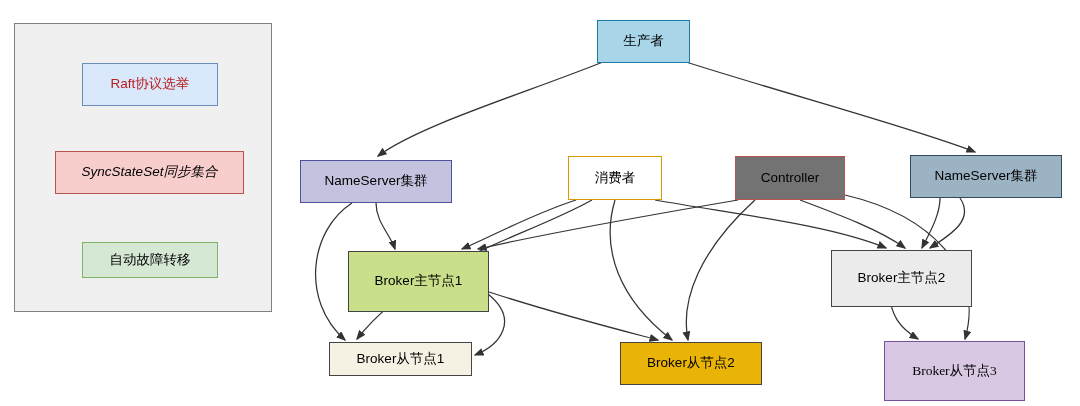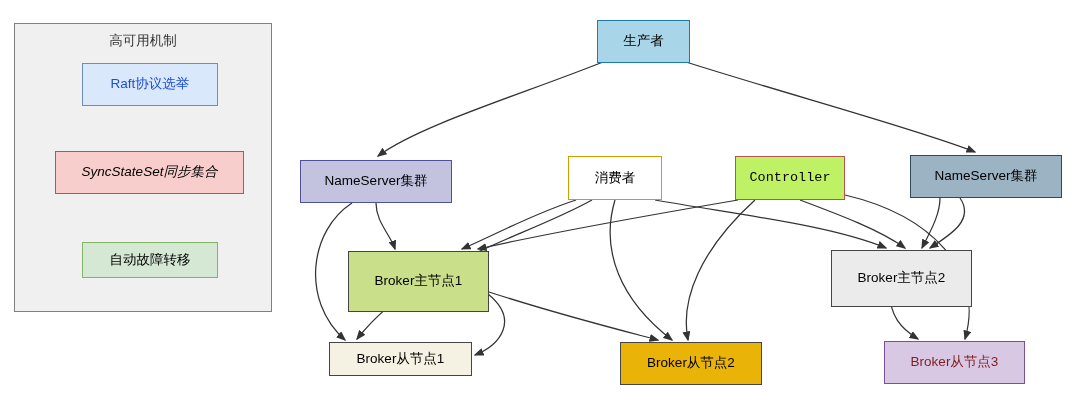--- a/index.html
+++ b/index.html
@@ -55,21 +55,20 @@
     text-align: center;
     white-space: nowrap;
   }
 </style>
 </head>
 <body>
 
 <div id="canvas">
 
   <div class="group-box" style="left: 14px; top: 23px; width: 258px; height: 289px; background: rgb(240, 240, 240); border: 1.6px solid rgb(128, 128, 128);"></div>
-  <div class="group-title" style="left: 14px; top: 32px; width: 258px;">高可用机制</div>
 
   <svg id="edge-layer" viewBox="0 0 1080 406">
     <defs>
       <marker id="arrowhead" markerWidth="10" markerHeight="8" refX="8.5" refY="4" orient="auto" markerUnits="userSpaceOnUse">
         <path d="M 0 0 L 10 4 L 0 8 z" fill="#333333"></path>
       </marker>
     </defs>
     <g id="edge-group" fill="none" stroke="#333333" stroke-width="1.25">
         <path d="M 603 62 C 520 95 420 125 378 156" stroke="#333333" stroke-width="1.25" fill="none" marker-end="url(#arrowhead)"></path>
         <path d="M 686 62 C 790 95 920 130 975 152" stroke="#333333" stroke-width="1.25" fill="none" marker-end="url(#arrowhead)"></path>
@@ -85,54 +84,54 @@
         <path d="M 845 195 C 930 215 985 270 965 339" stroke="#333333" stroke-width="1.25" fill="none" marker-end="url(#arrowhead)"></path>
         <path d="M 940 198 C 940 215 930 232 922 248" stroke="#333333" stroke-width="1.25" fill="none" marker-end="url(#arrowhead)"></path>
         <path d="M 960 198 C 975 220 950 235 930 248" stroke="#333333" stroke-width="1.25" fill="none" marker-end="url(#arrowhead)"></path>
         <path d="M 488 294 C 520 320 500 345 475 355" stroke="#333333" stroke-width="1.25" fill="none" marker-end="url(#arrowhead)"></path>
         <path d="M 489 292 C 560 315 620 330 658 340" stroke="#333333" stroke-width="1.25" fill="none" marker-end="url(#arrowhead)"></path>
         <path d="M 890 293 C 890 315 900 328 918 339" stroke="#333333" stroke-width="1.25" fill="none" marker-end="url(#arrowhead)"></path>
       </g>
   </svg>
 
   <div id="node-layer">
-      <div class="node" style="left: 82px; top: 63px; width: 136px; height: 43px; background: rgb(218, 232, 252); border-color: rgb(108, 142, 191); color: #1d4ed8;">
+      <div class="node" style="left: 82px; top: 63px; width: 136px; height: 43px; background: rgb(218, 232, 252); border-color: rgb(108, 142, 191); color: #b91c1c;">
         <span>Raft协议选举</span>
       </div>
       <div class="node" style="left: 55px; top: 151px; width: 189px; height: 43px; background: rgb(248, 206, 204); border-color: rgb(184, 84, 80); color: rgb(0, 0, 0); font-style: italic;">
         <span>SyncStateSet同步集合</span>
       </div>
       <div class="node" style="left: 82px; top: 242px; width: 136px; height: 36px; background: rgb(213, 232, 212); border-color: rgb(130, 179, 102); color: rgb(0, 0, 0);">
         <span>自动故障转移</span>
       </div>
       <div class="node" style="left: 597px; top: 20px; width: 93px; height: 43px; background: rgb(169, 213, 232); border-color: rgb(31, 122, 168); color: rgb(0, 0, 0); text-align: center;">
         <span>生产者</span>
       </div>
       <div class="node" style="left: 300px; top: 160px; width: 152px; height: 43px; background: rgb(195, 195, 224); border-color: rgb(80, 81, 156); color: rgb(0, 0, 0);">
         <span>NameServer集群</span>
       </div>
       <div class="node" style="left: 568px; top: 156px; width: 94px; height: 44px; border-color: rgb(215, 155, 0); color: rgb(0, 0, 0);">
         <span>消费者</span>
       </div>
-      <div class="node" style="left: 735px; top: 156px; width: 110px; height: 44px; background: #bef264; border-color: rgb(184, 84, 80); color: rgb(0, 0, 0); font-family: Liberation Mono, monospace;">
+      <div class="node" style="left: 735px; top: 156px; width: 110px; height: 44px; background: #737373; border-color: rgb(184, 84, 80); color: rgb(0, 0, 0);">
         <span>Controller</span>
       </div>
       <div class="node" style="left: 910px; top: 155px; width: 152px; height: 43px; background: rgb(156, 179, 196); border-color: rgb(47, 74, 94); color: rgb(0, 0, 0);">
         <span>NameServer集群</span>
       </div>
       <div class="node" style="left: 348px; top: 251px; width: 141px; height: 61px; background: rgb(201, 223, 138); border-color: rgb(68, 68, 68); color: rgb(0, 0, 0);">
         <span>Broker主节点1</span>
       </div>
       <div class="node" style="left: 831px; top: 250px; width: 141px; height: 57px; background: rgb(235, 235, 235); border-color: rgb(68, 68, 68); color: rgb(0, 0, 0);">
         <span>Broker主节点2</span>
       </div>
       <div class="node" style="left: 329px; top: 342px; width: 143px; height: 34px; background: rgb(245, 242, 227); border-color: rgb(68, 68, 68); color: rgb(0, 0, 0);">
         <span>Broker从节点1</span>
       </div>
       <div class="node" style="left: 620px; top: 342px; width: 142px; height: 43px; background: #eab308; border-color: rgb(68, 68, 68); color: rgb(0, 0, 0);">
         <span>Broker从节点2</span>
       </div>
-      <div class="node" style="left: 884px; top: 341px; width: 141px; height: 43px; background: rgb(217, 200, 228); border-color: rgb(122, 79, 156); color: #7f1d1d;">
+      <div class="node" style="left: 884px; top: 341px; width: 141px; height: 60px; background: rgb(217, 200, 228); border-color: rgb(122, 79, 156); color: #000000; font-family: Liberation Serif, serif;">
         <span>Broker从节点3</span>
       </div>
     </div>
 
 </div>
 
 </body></html>

